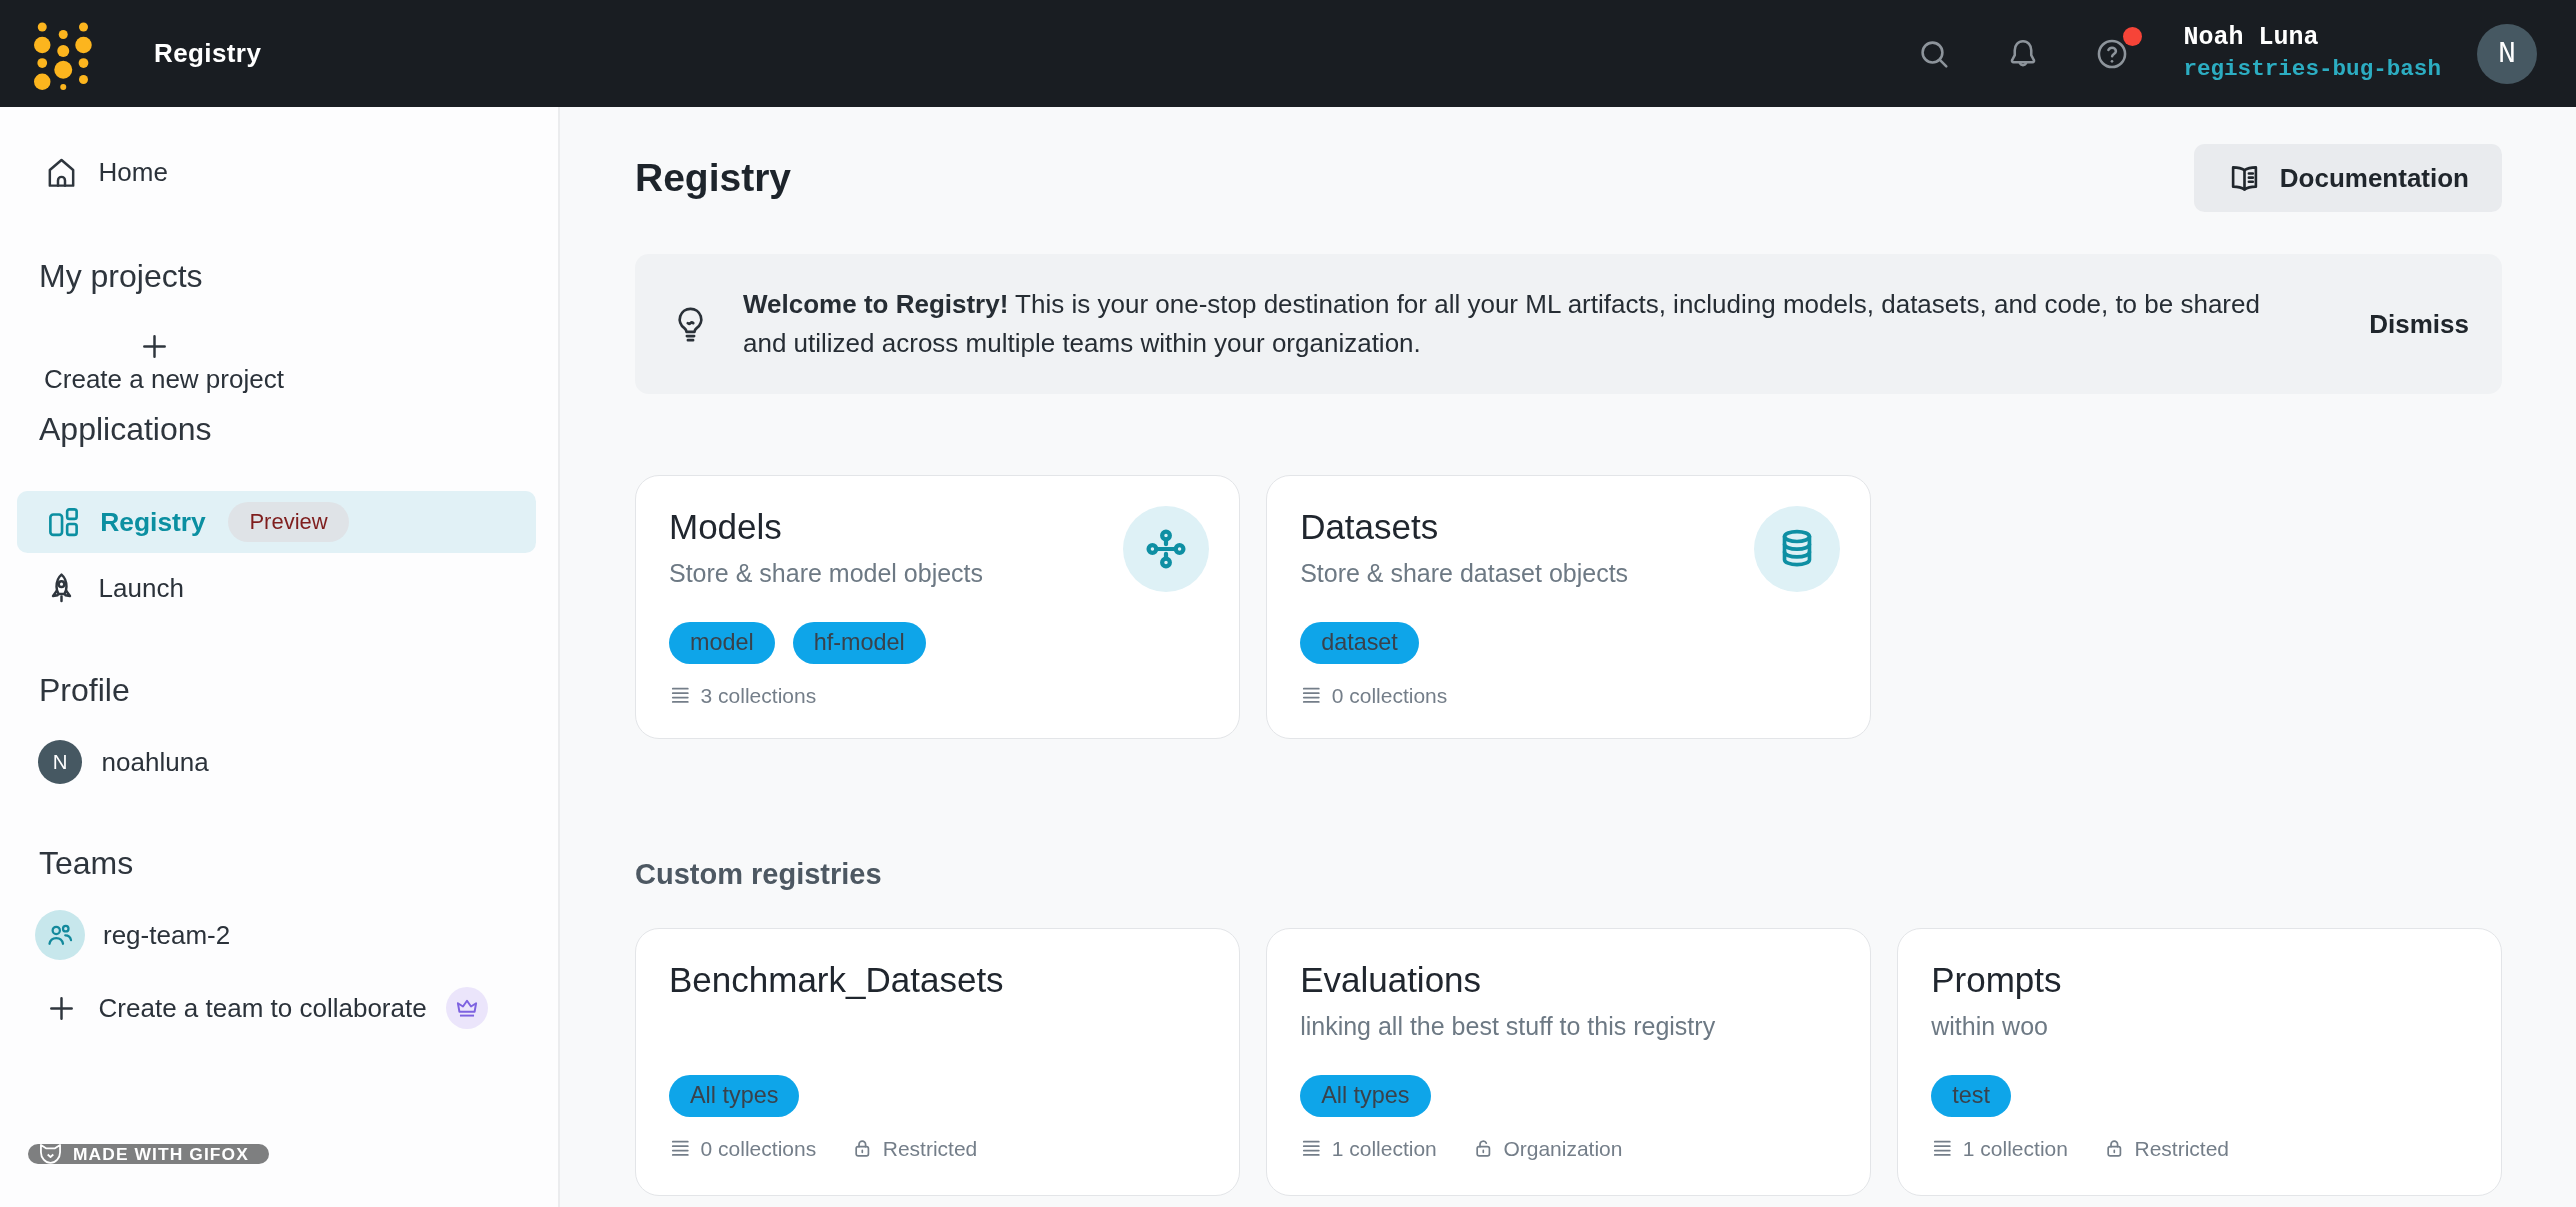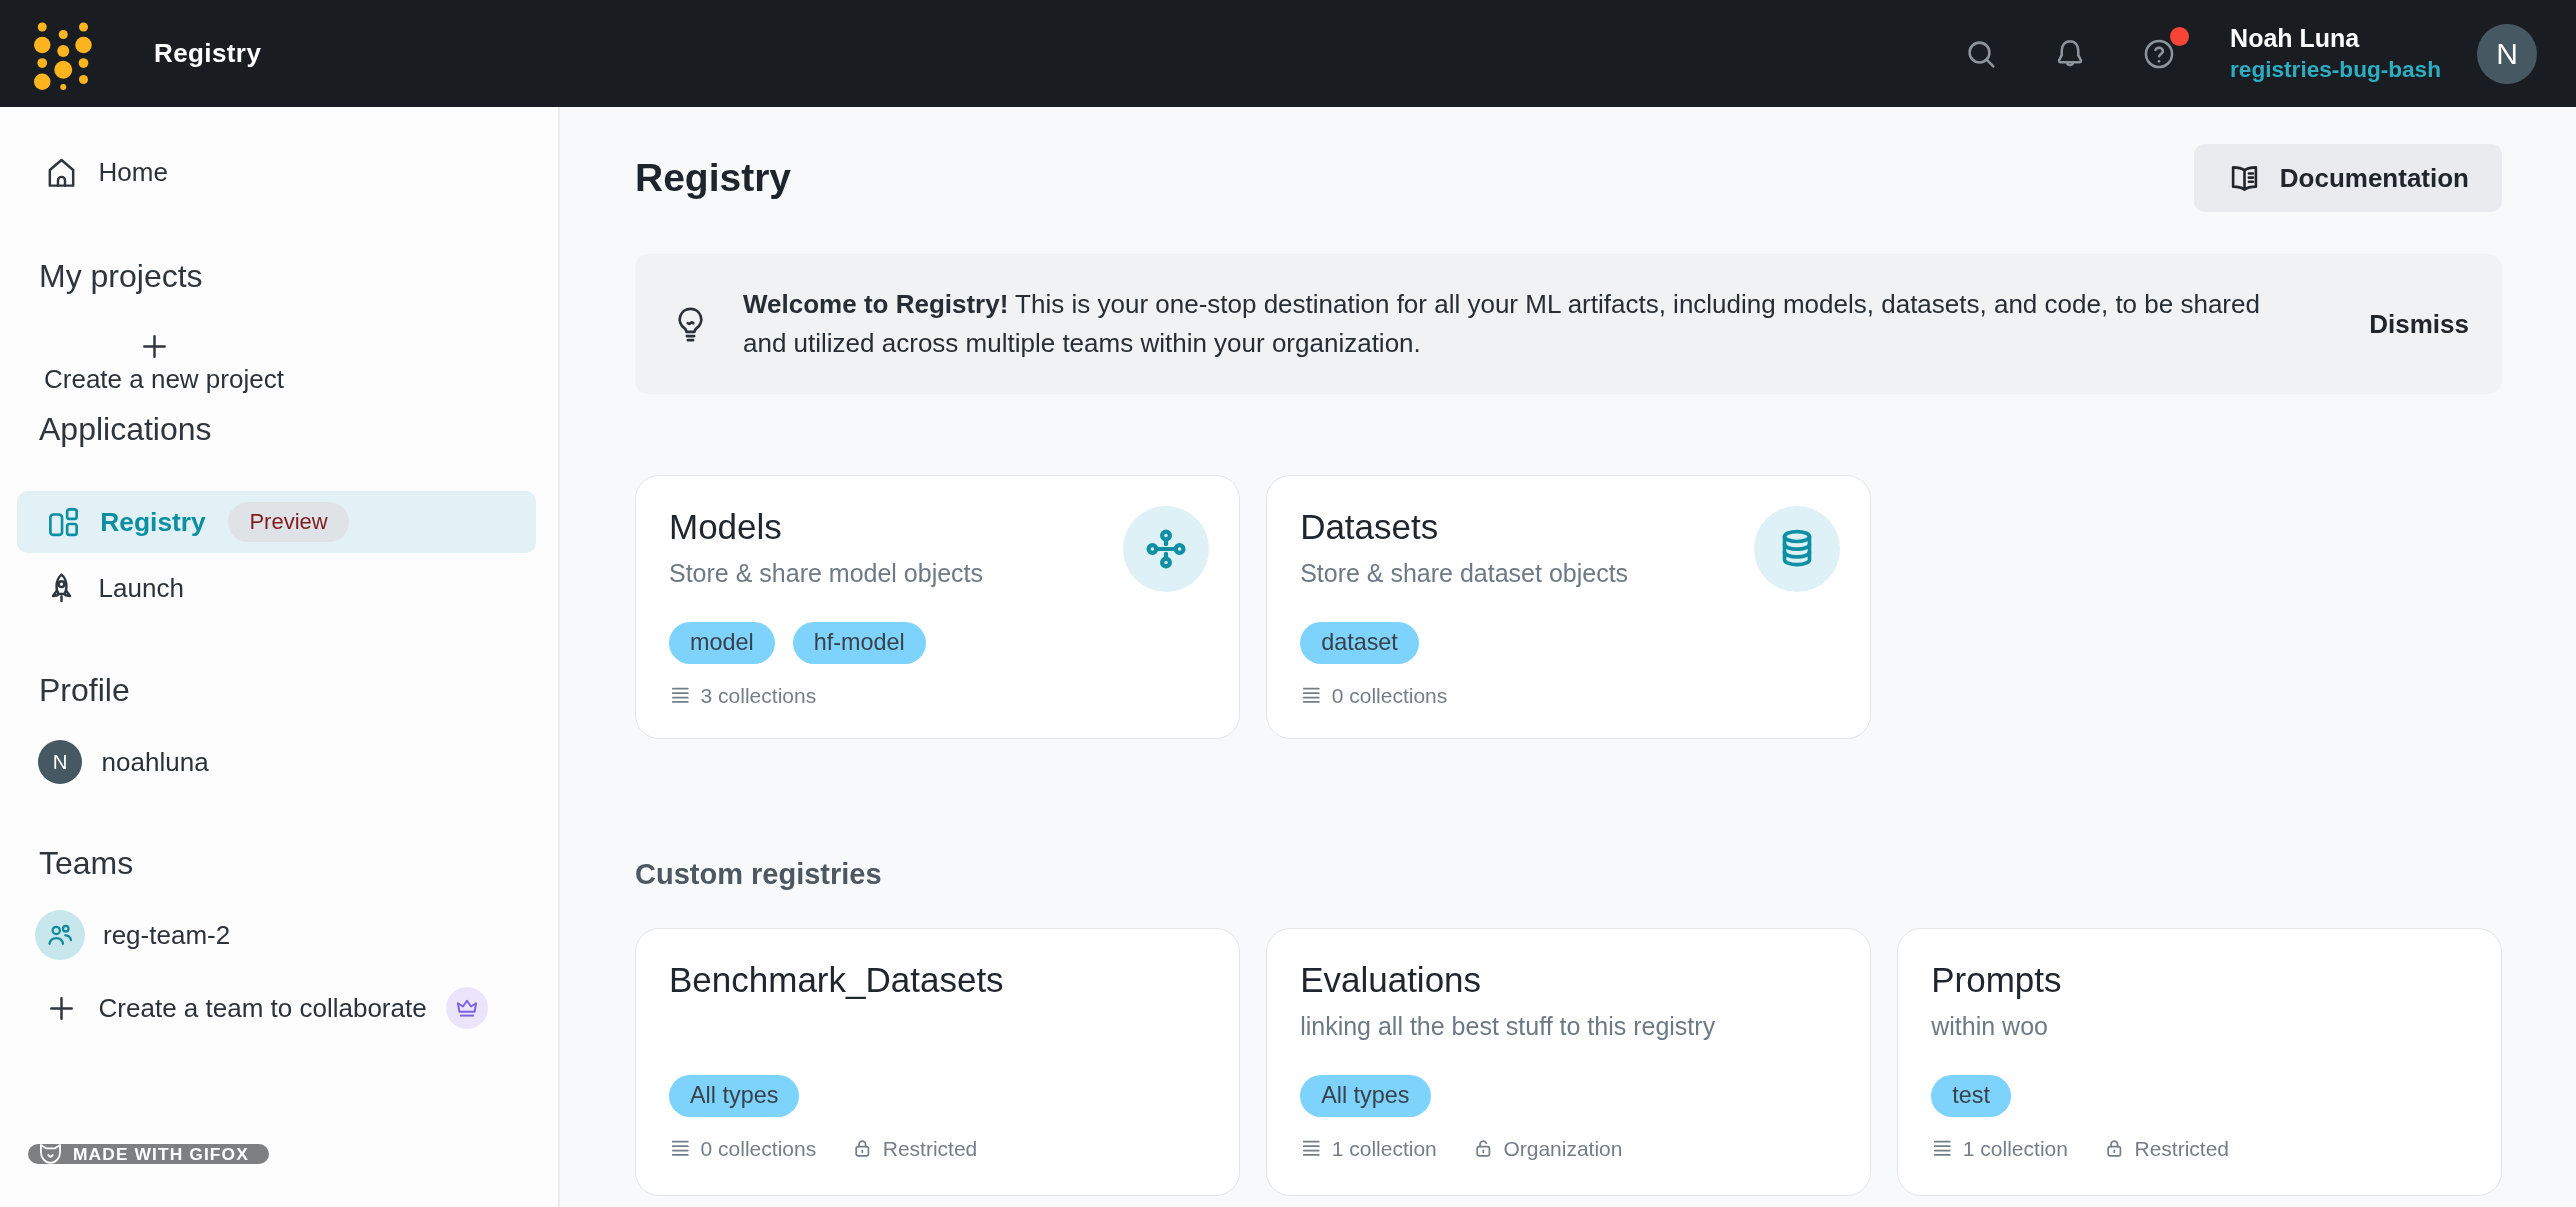--- a/index.html
+++ b/index.html
@@ -4,21 +4,21 @@
 <style>
   * { margin:0; padding:0; box-sizing:border-box; }
   html,body { width:2576px; height:1208px; overflow:hidden;
     font-family:"Liberation Sans", sans-serif; background:#f8f9fa; }
 
   
   .topbar { position:absolute; top:0; left:0; width:2576px; height:107px;
     background:#191d22; display:flex; align-items:center; z-index:10; }
   .logo { margin-left:33px; width:59px; height:72px; cursor:pointer; }
   .topbar-title { margin-left:62px; font-size:26px; font-weight:700; color:#ffffff; letter-spacing:0.4px; }
-  .topbar-right { margin-left:auto; display:flex; align-items:center; }
+  .topbar-right { margin-left:auto; display:flex; align-items:center;font-family:Liberation Mono, monospace; }
   .tb-iconbtn { width:36px; height:36px; color:#8d949b; margin-right:53px; position:relative; cursor:pointer; }
   .tb-iconbtn svg { width:36px; height:36px; }
   .red-dot { position:absolute; top:-9px; right:-12px; width:19px; height:19px;
     border-radius:50%; background:#f64438; }
   .user-block { margin-right:36px; line-height:1.15; }
   .user-name { font-size:25px; font-weight:700; color:#ffffff; }
   .user-org  { font-size:22.6px; font-weight:700; color:#2cadc2; margin-top:4.5px; cursor:pointer; }
   .avatar-top { width:60px; height:60px; border-radius:50%; background:#465862; color:#fff;
     font-size:30px; display:flex; align-items:center; justify-content:center; margin-right:39px; cursor:pointer; }
 
@@ -86,21 +86,21 @@
 
   .card { background:#ffffff; border:1.5px solid #e3e5e8; border-radius:24px;
     padding:29px 33px; position:relative; cursor:pointer; }
   .card-title { font-size:35px; font-weight:500; color:#20262e; line-height:44px;
     white-space:nowrap; overflow:hidden; }
   .card-sub { margin-top:7.5px; font-size:25px; color:#6d7984; min-height:32px; line-height:32px; }
   .card-icon-circle { position:absolute; right:30px; top:30px; width:86px; height:86px;
     border-radius:50%; background:#def1f6; display:flex; align-items:center; justify-content:center; }
   .card-icon-circle svg { width:44px; height:44px; color:#0e8fa3; }
   .tag-row { margin-top:33px; display:flex; gap:18px; }
-  .tag { background:#7dd3fc; border-radius:754px; padding:7.5px 21px; font-size:23.4px; color:#39424c; }
+  .tag { background:#0ea5e9; border-radius:754px; padding:7.5px 21px; font-size:23.4px; color:#39424c; }
   .meta-row { margin-top:20px; display:flex; align-items:center; font-size:21px; color:#747e89; }
   .meta-row svg { width:22.6px; height:22.6px; margin-right:9px; flex:0 0 auto; }
   .meta-item { display:flex; align-items:center; }
   .meta-item + .meta-item { margin-left:35px; }
 </style>
 </head>
 <body>
 
 <div class="topbar">
   <svg class="logo" viewBox="0 0 78 96">

